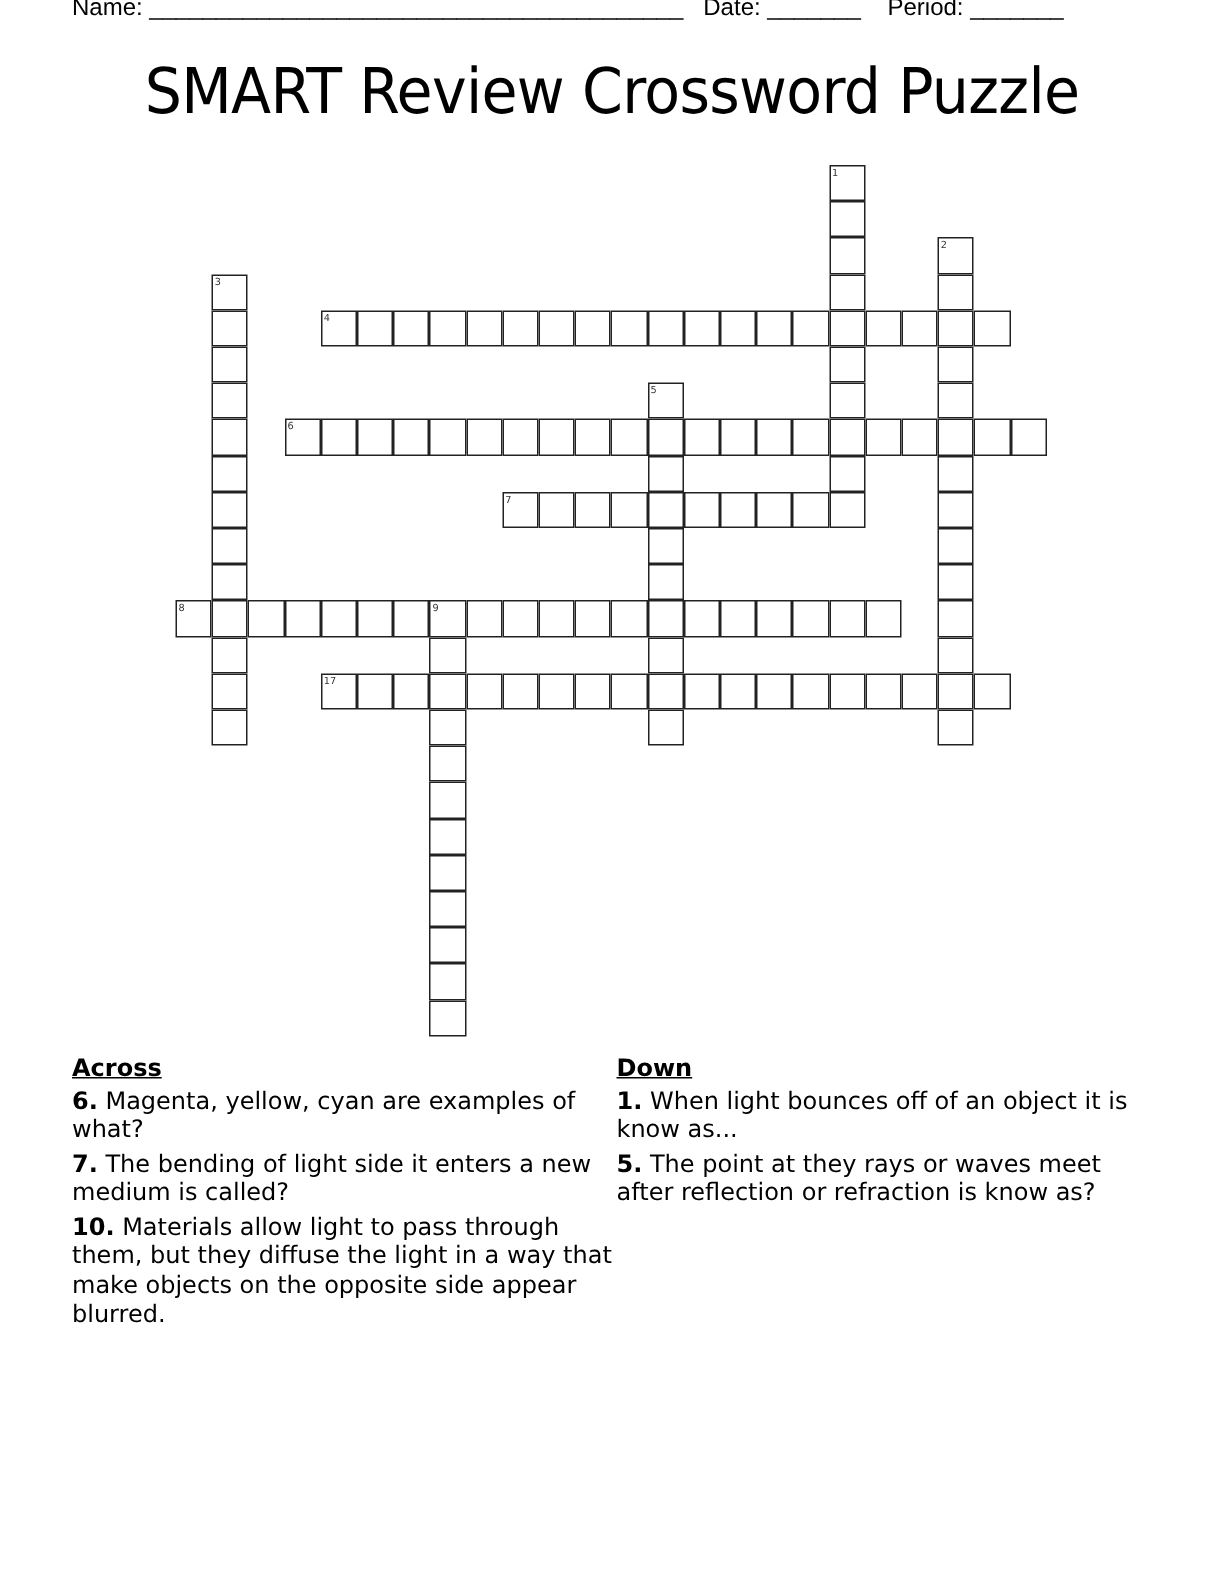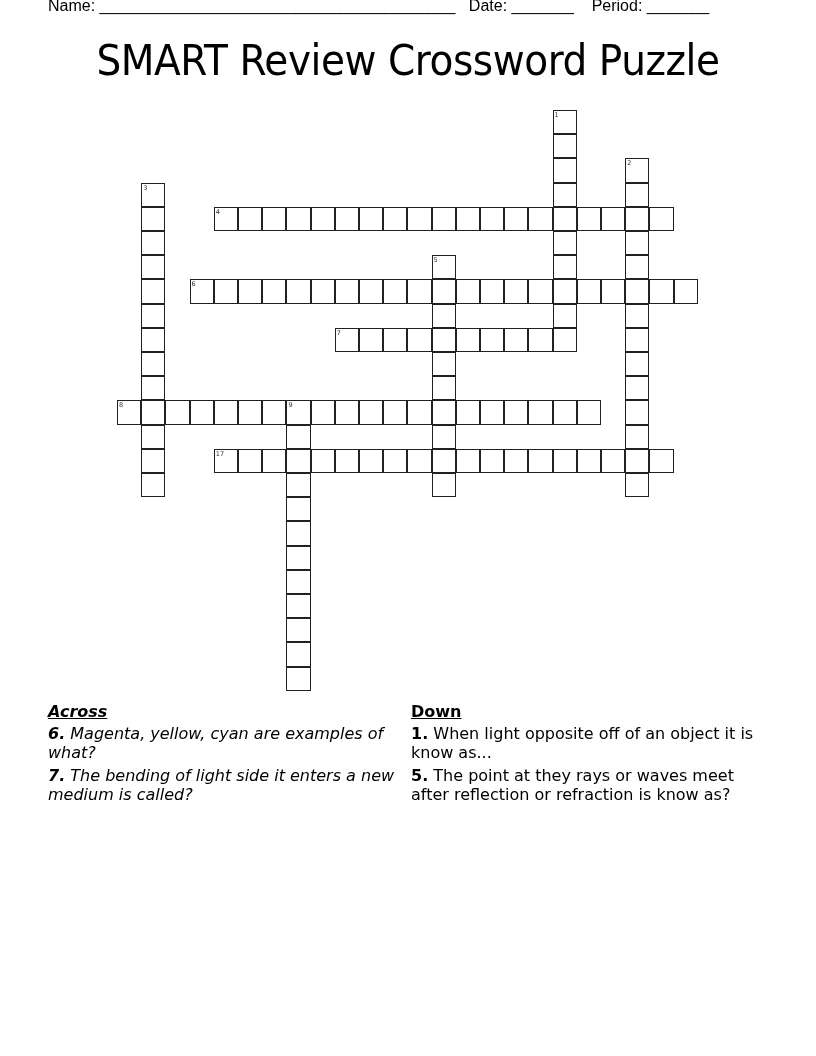--- a/index.html
+++ b/index.html
@@ -4,21 +4,21 @@
 <style>
   html, body { margin:0; padding:0; background:#fff; }
   body { width:816px; height:1056px; position:relative; overflow:hidden; font-family:"DejaVu Sans", sans-serif; color:#000; }
   .header-line { position:absolute; top:-3px; left:48px; font-family:"Liberation Sans", sans-serif; font-size:16px; white-space:pre; }
   .header-line span { margin-right:0; }
   .title { position:absolute; top:36px; left:0; width:816px; text-align:center; font-family:"DejaVu Sans", sans-serif; font-size:42px; letter-spacing:-0.5px; transform:scaleX(0.93); transform-origin:center; }
   .grid { position:absolute; left:117px; top:110px; }
   .cell { position:absolute; width:24.2px; height:24.2px; box-sizing:border-box; border:1.3px solid #222; background:#fff; }
   .cell .num { position:absolute; top:0px; left:1px; font-family:"DejaVu Sans", sans-serif; font-size:6.5px; line-height:8px; color:#333; }
   .clues { position:absolute; top:702px; font-family:"DejaVu Sans", sans-serif; font-size:16px; line-height:19.5px; }
-  .clues.across { left:48px; width:360px;font-style:italic; }
+  .clues.across { left:48px; width:360px; }
   .clues.down { left:411px; width:360px; }
   .clues h3 { margin:0 0 2px 0; font-size:16px; font-weight:bold; text-decoration:underline; line-height:19.5px; }
   .clue { margin-bottom:3px; }
   .clue b { font-weight:bold; }
 </style>
 </head>
 <body>
 
 <div class="header-line"><span>Name:</span> <span>________________________________________</span>   <span>Date:</span> <span>_______</span>    <span>Period:</span> <span>_______</span></div>
 
@@ -179,19 +179,20 @@
     <div class="cell" style="left: 435.6px; top: 338.8px;"></div>
     <div class="cell" style="left: 459.8px; top: 338.8px;"></div>
     <div class="cell" style="left: 484px; top: 338.8px;"></div>
     <div class="cell" style="left: 532.4px; top: 338.8px;"></div>
   </div>
 
 <div class="clues across">
   <h3>Across</h3>
   <div class="clue"><b>6.</b><span> Magenta, yellow, cyan are examples of what?</span></div>
   <div class="clue"><b>7.</b><span> The bending of light side it enters a new medium is called?</span></div>
+  <div class="clue"><b>10.</b><span> Materials allow light to pass through them, but they diffuse the light in a way that make objects on the opposite side appear blurred.</span></div>
 </div>
 
 <div class="clues down">
   <h3>Down</h3>
-  <div class="clue"><b>1.</b><span> When light opposite off of an object it is know as...</span></div>
+  <div class="clue"><b>1.</b><span> When light bounces off of an object it is know as...</span></div>
   <div class="clue"><b>5.</b><span> The point at they rays or waves meet after reflection or refraction is know as?</span></div>
 </div>
 
 </body></html>

